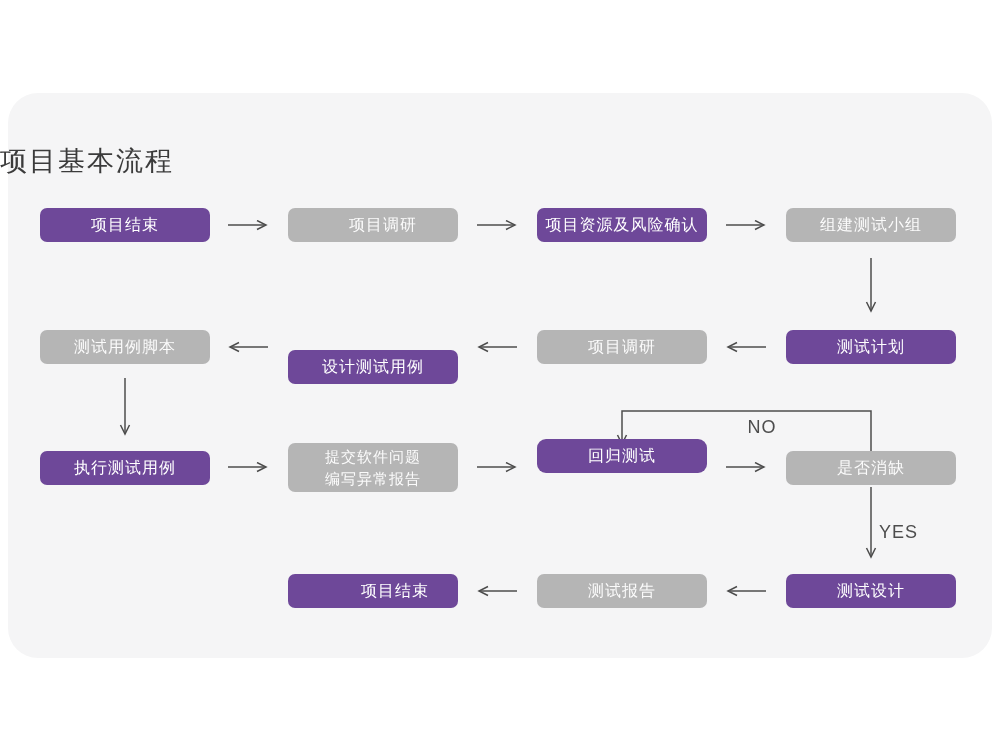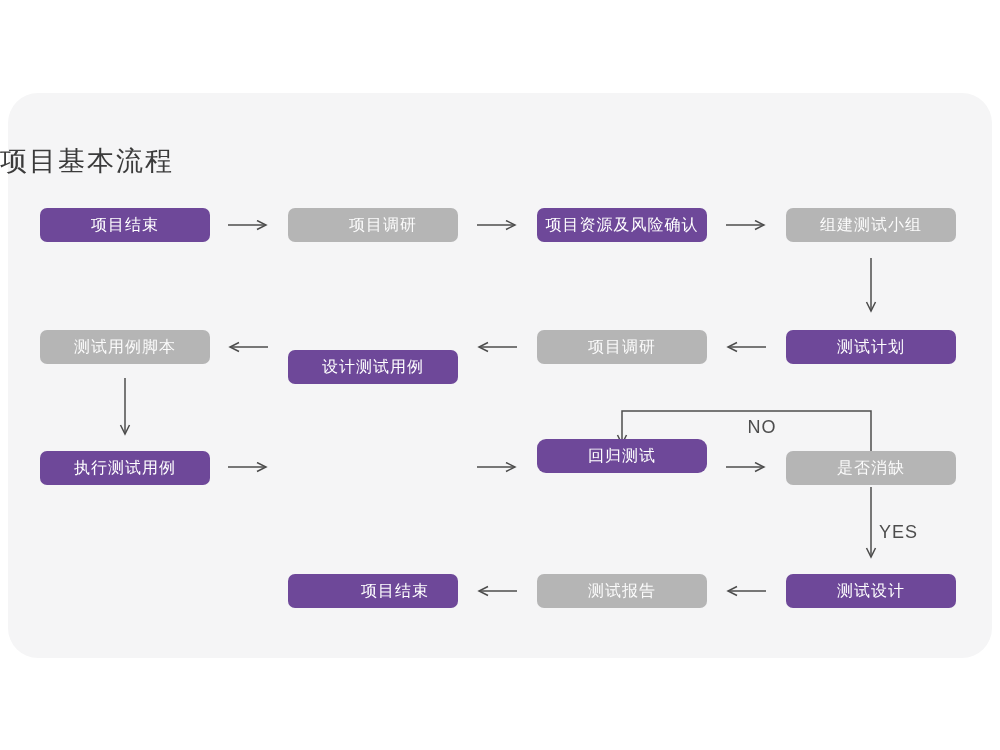--- a/index.html
+++ b/index.html
@@ -70,19 +70,21 @@
   <div class="node gray" style="left:288px;top:208px;padding-left:20px;">项目调研</div>
   <div class="node purple" style="left:537px;top:208px;">项目资源及风险确认</div>
   <div class="node gray" style="left:786px;top:208px;">组建测试小组</div>
 
   <div class="node purple" style="left:786px;top:330px;">测试计划</div>
   <div class="node gray" style="left:537px;top:330px;">项目调研</div>
   <div class="node purple" style="left:288px;top:350px;">设计测试用例</div>
   <div class="node gray" style="left:40px;top:330px;">测试用例脚本</div>
 
   <div class="node purple" style="left:40px;top:451px;">执行测试用例</div>
+  <div class="node gray tall" style="left:288px;top:443px;">提交软件问题
+编写异常报告</div>
   <div class="node purple" style="left:537px;top:439px;border-radius:9px;">回归测试</div>
   <div class="node gray" style="left:786px;top:451px;">是否消缺</div>
 
   <div class="node purple" style="left:786px;top:574px;">测试设计</div>
   <div class="node gray" style="left:537px;top:574px;">测试报告</div>
   <div class="node purple" style="left:288px;top:574px;padding-left:44px;">项目结束</div>
 </div>
 
 </body></html>

